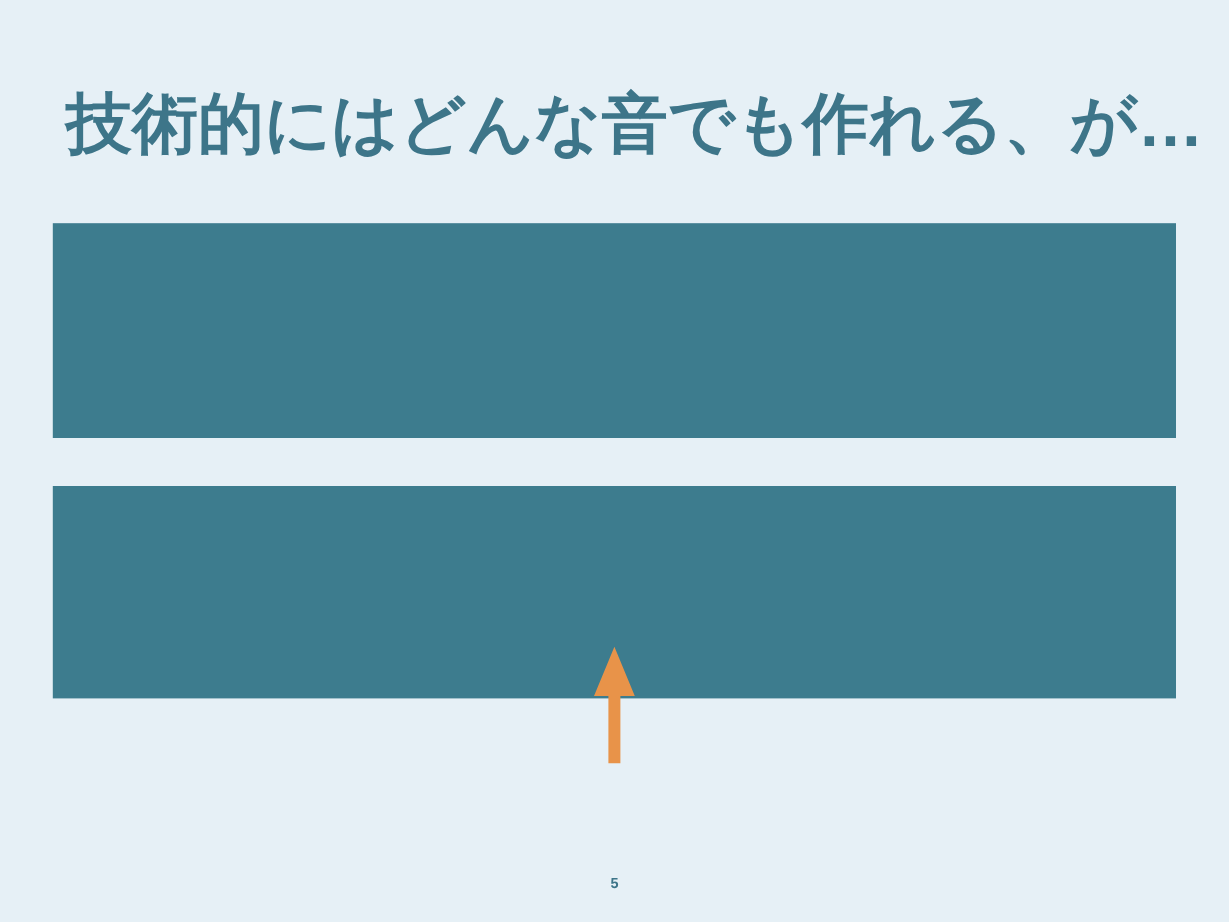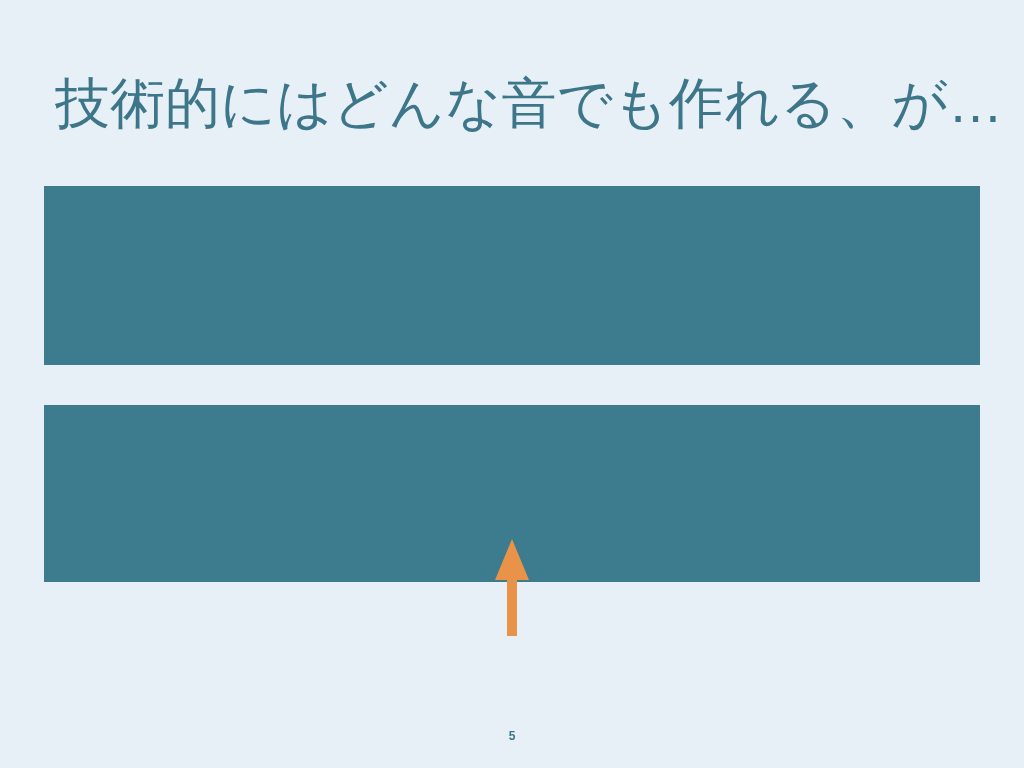--- a/index.html
+++ b/index.html
@@ -26,21 +26,21 @@
 
   
   .slide-title {
     position: absolute;
     left: 55px;
     top: 33px;
     width: 930px;
     color: #3d7589;
     font-size: 55px;
     line-height: 1.2;
-    font-weight: normal;
+    font-weight: bold;
     letter-spacing: 0px;
     white-space: nowrap;
   }
 
   
   .band {
     position: absolute;
     left: 44px;
     width: 936px;
     background: #3d7c8e;

